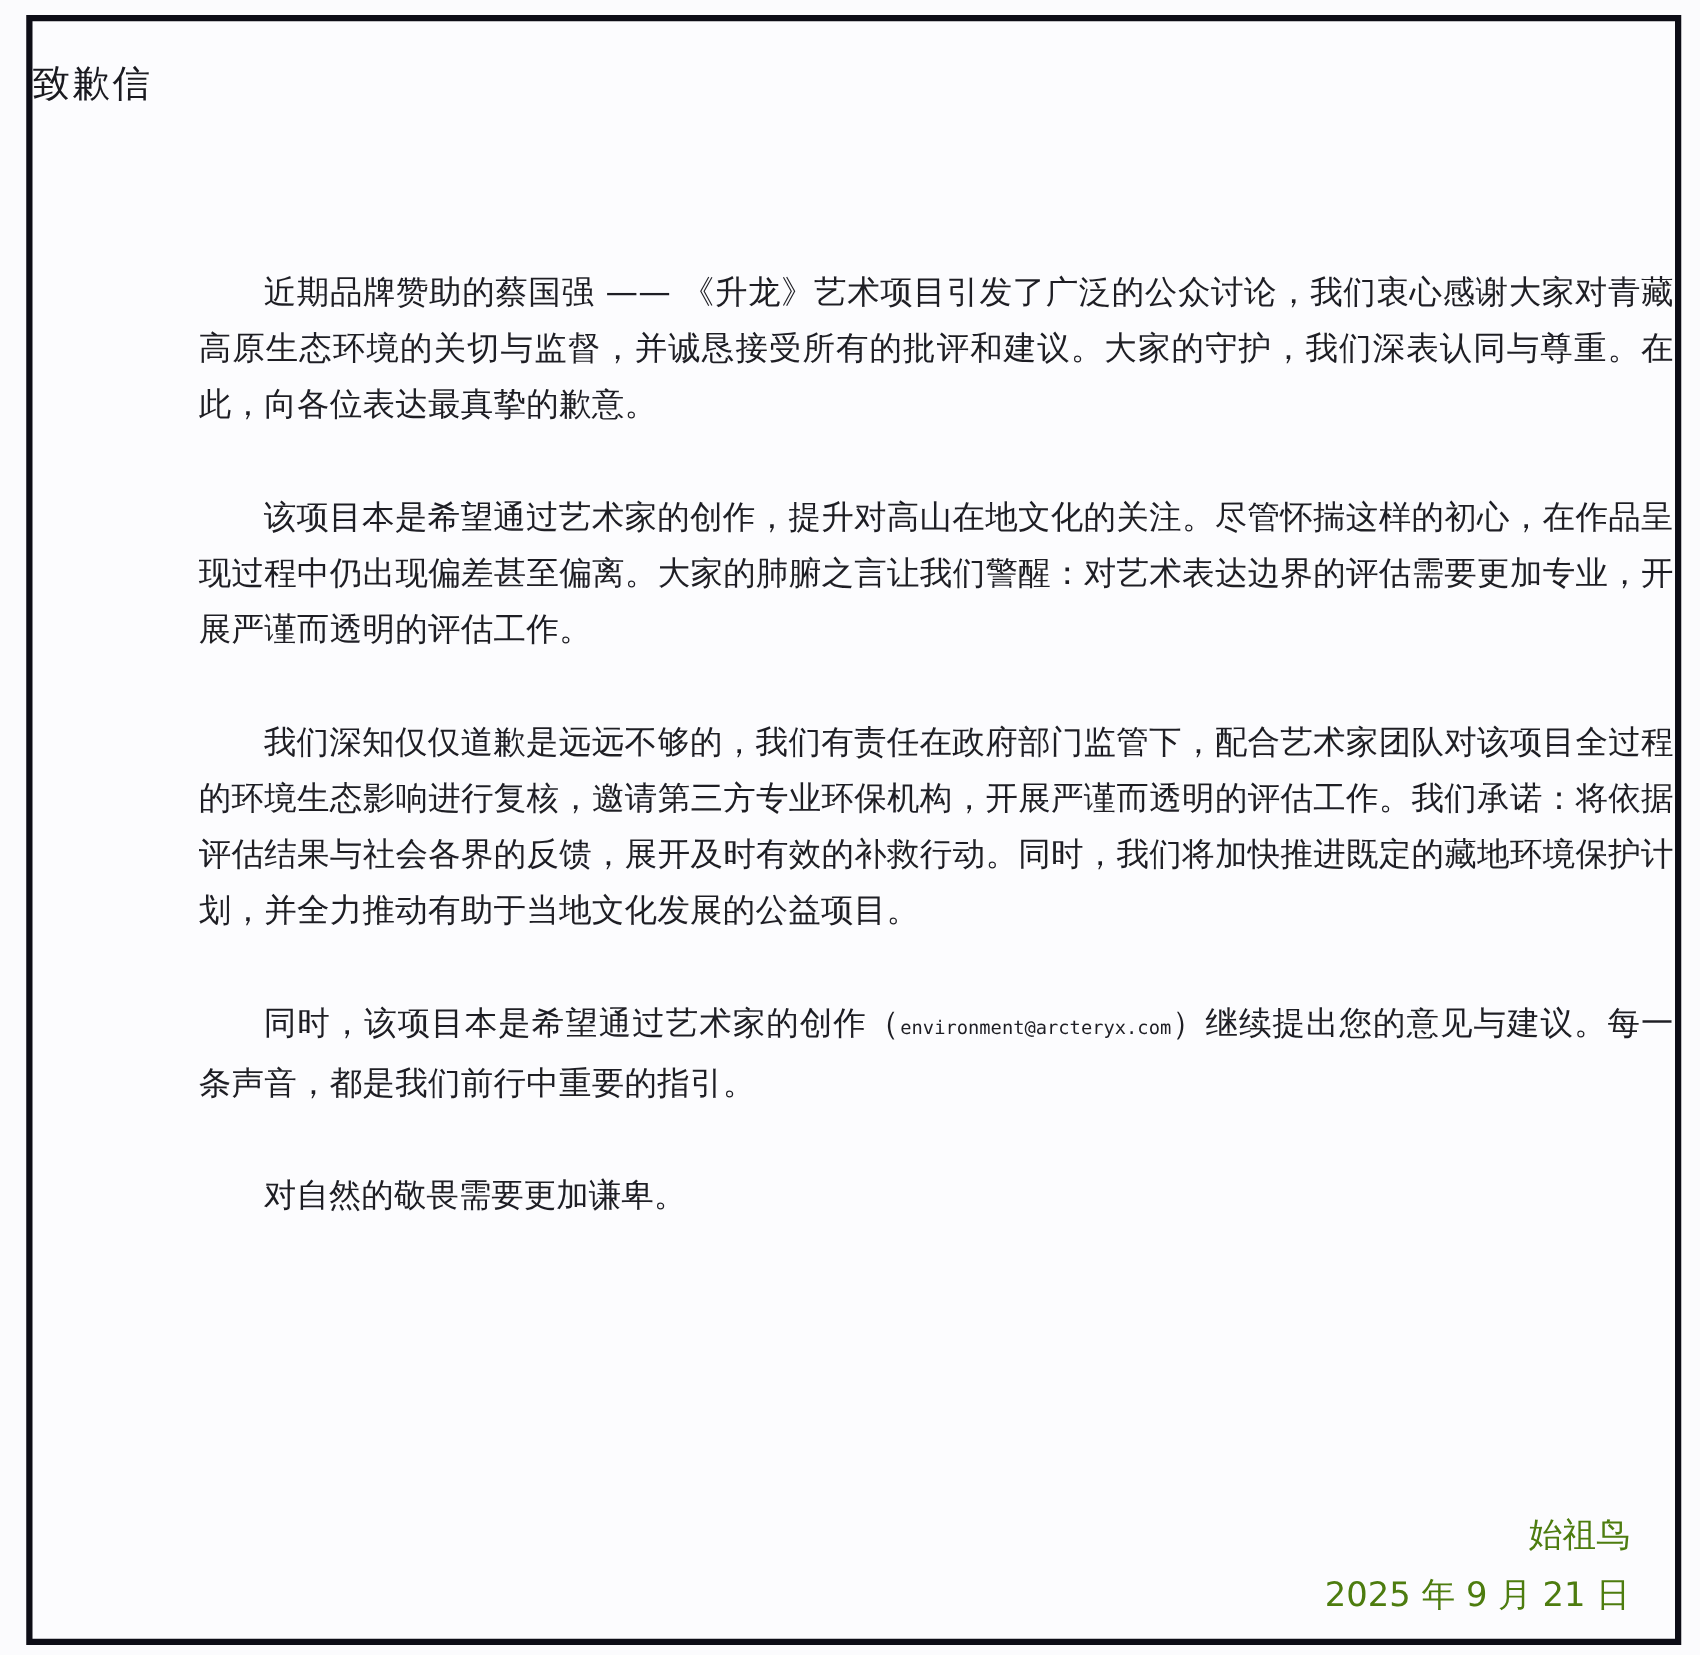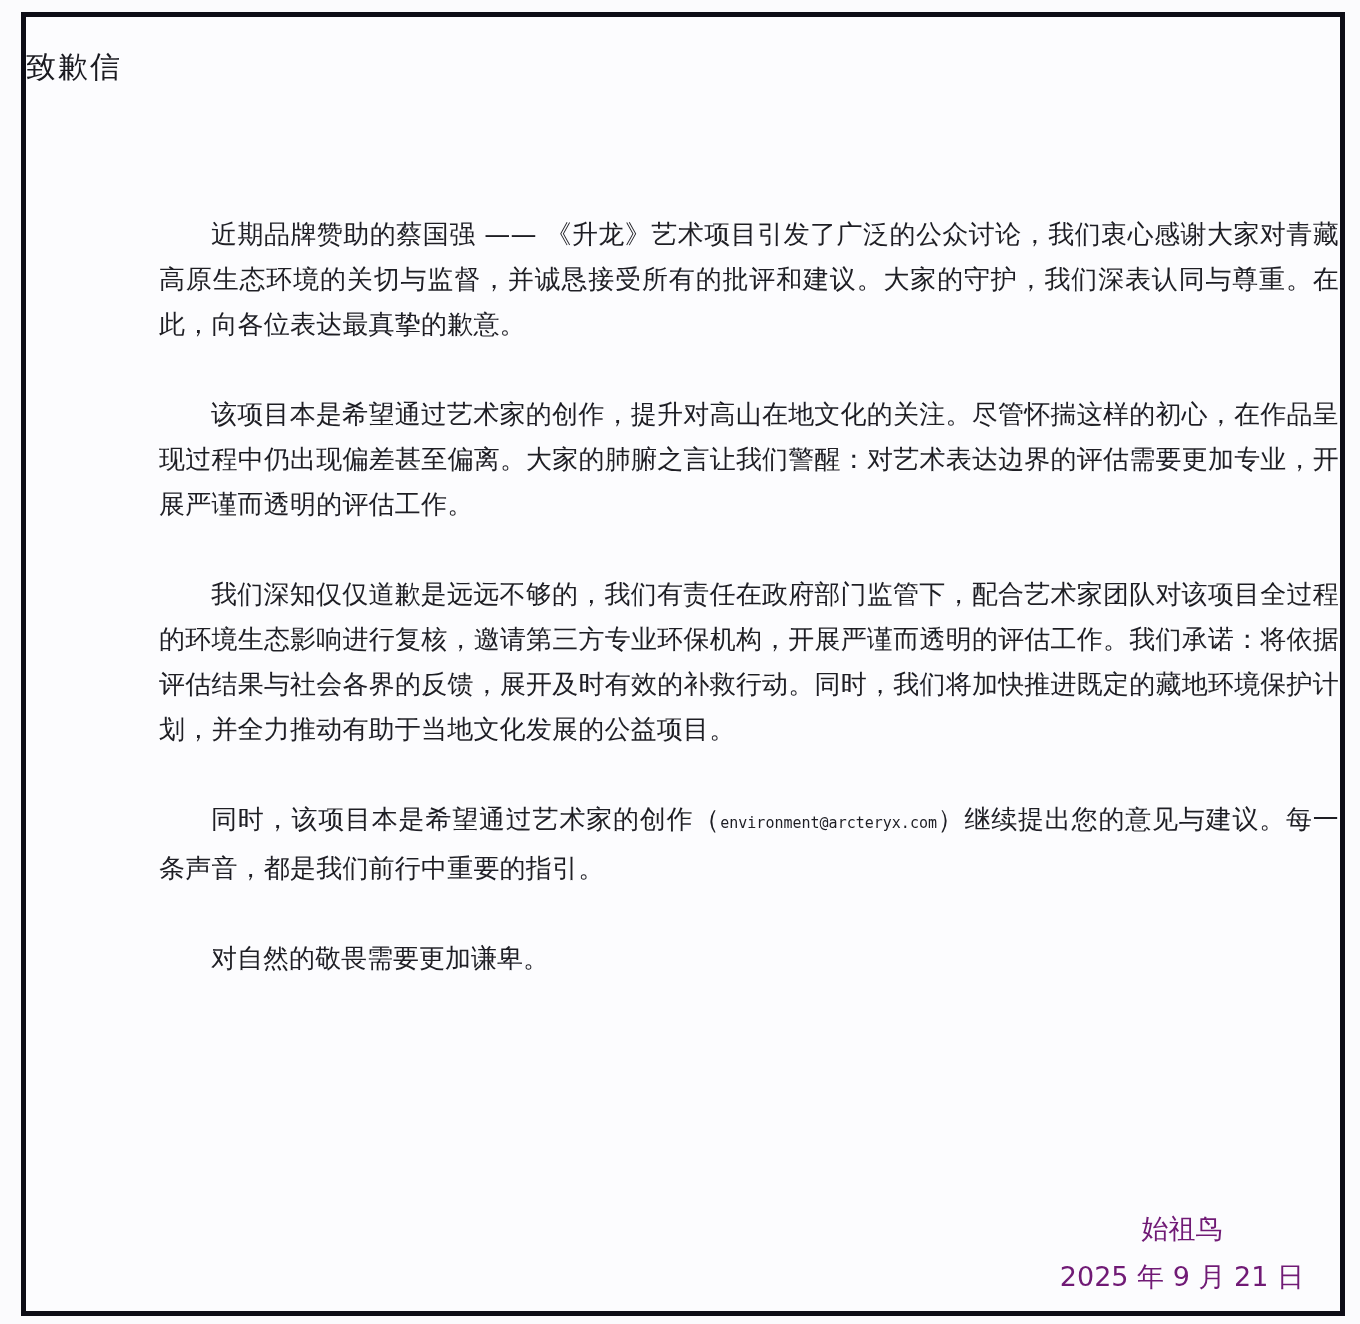--- a/index.html
+++ b/index.html
@@ -60,24 +60,24 @@
       margin: 0;
     }
     .closing-line {
       text-indent: 2em;
       margin: 0;
     }
     .signature {
       position: absolute;
       right: 36px;
       top: 1188px;
-      text-align: center;
+      text-align: right;
       font-size: 27px;
       line-height: 48px;
-      color: #701a75;
+      color: #4d7c0f;
     }
   </style>
 </head>
 <body>
 
 <div class="letter-frame">
 
   <div class="letter-title">致歉信</div>
 
   <div class="letter-body">

